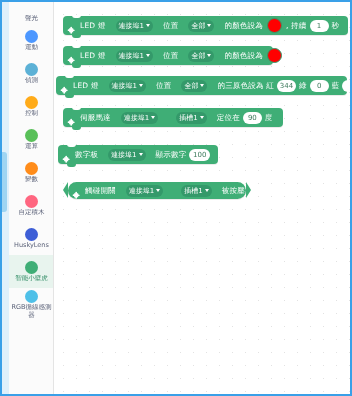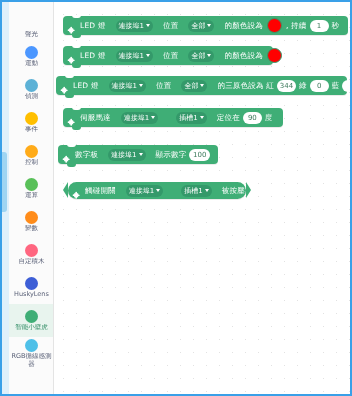--- a/index.html
+++ b/index.html
@@ -36,21 +36,21 @@
   .cat .dot{
     width:13px;height:13px;border-radius:50%;margin-bottom:1px;
     flex:none;
   }
   .cat .lbl{
     font-size:6.5px;color:#575e75;line-height:7px;text-align:center;
     white-space:nowrap;overflow:hidden;max-width:44px;
   }
   .cat.selected .lbl{color:#2e8b63;}
   .cat.two .lbl{white-space:normal;line-height:7.5px;}
-  .cat.first{height:22px;justify-content:flex-end;padding-bottom:2px;margin-top:16px;}
+  .cat.first{height:22px;justify-content:flex-end;padding-bottom:2px;}
   
   .canvas{
     position:absolute;left:53px;top:0;right:0;bottom:0;
     background-color:#ffffff;
     background-image:radial-gradient(#e2e2e2 0.8px, transparent 0.9px);
     background-size:13px 13px;background-position:2px 6px;
     overflow:hidden;
   }
   .canvas-divider{
     position:absolute;left:54px;top:0;width:1px;height:100%;
@@ -138,24 +138,20 @@
       </div>
       <div class="cat">
         <div class="dot" style="background: rgb(76, 151, 255);"></div>
         <div class="lbl">運動</div>
       </div>
       <div class="cat">
         <div class="dot" style="background: rgb(92, 177, 214);"></div>
         <div class="lbl">偵測</div>
       </div>
       <div class="cat">
-        <div class="dot" style="background: rgb(255, 191, 0);"></div>
-        <div class="lbl">事件</div>
-      </div>
-      <div class="cat">
         <div class="dot" style="background: rgb(255, 171, 25);"></div>
         <div class="lbl">控制</div>
       </div>
       <div class="cat">
         <div class="dot" style="background: rgb(89, 192, 89);"></div>
         <div class="lbl">運算</div>
       </div>
       <div class="cat">
         <div class="dot" style="background: rgb(255, 140, 26);"></div>
         <div class="lbl">變數</div>

